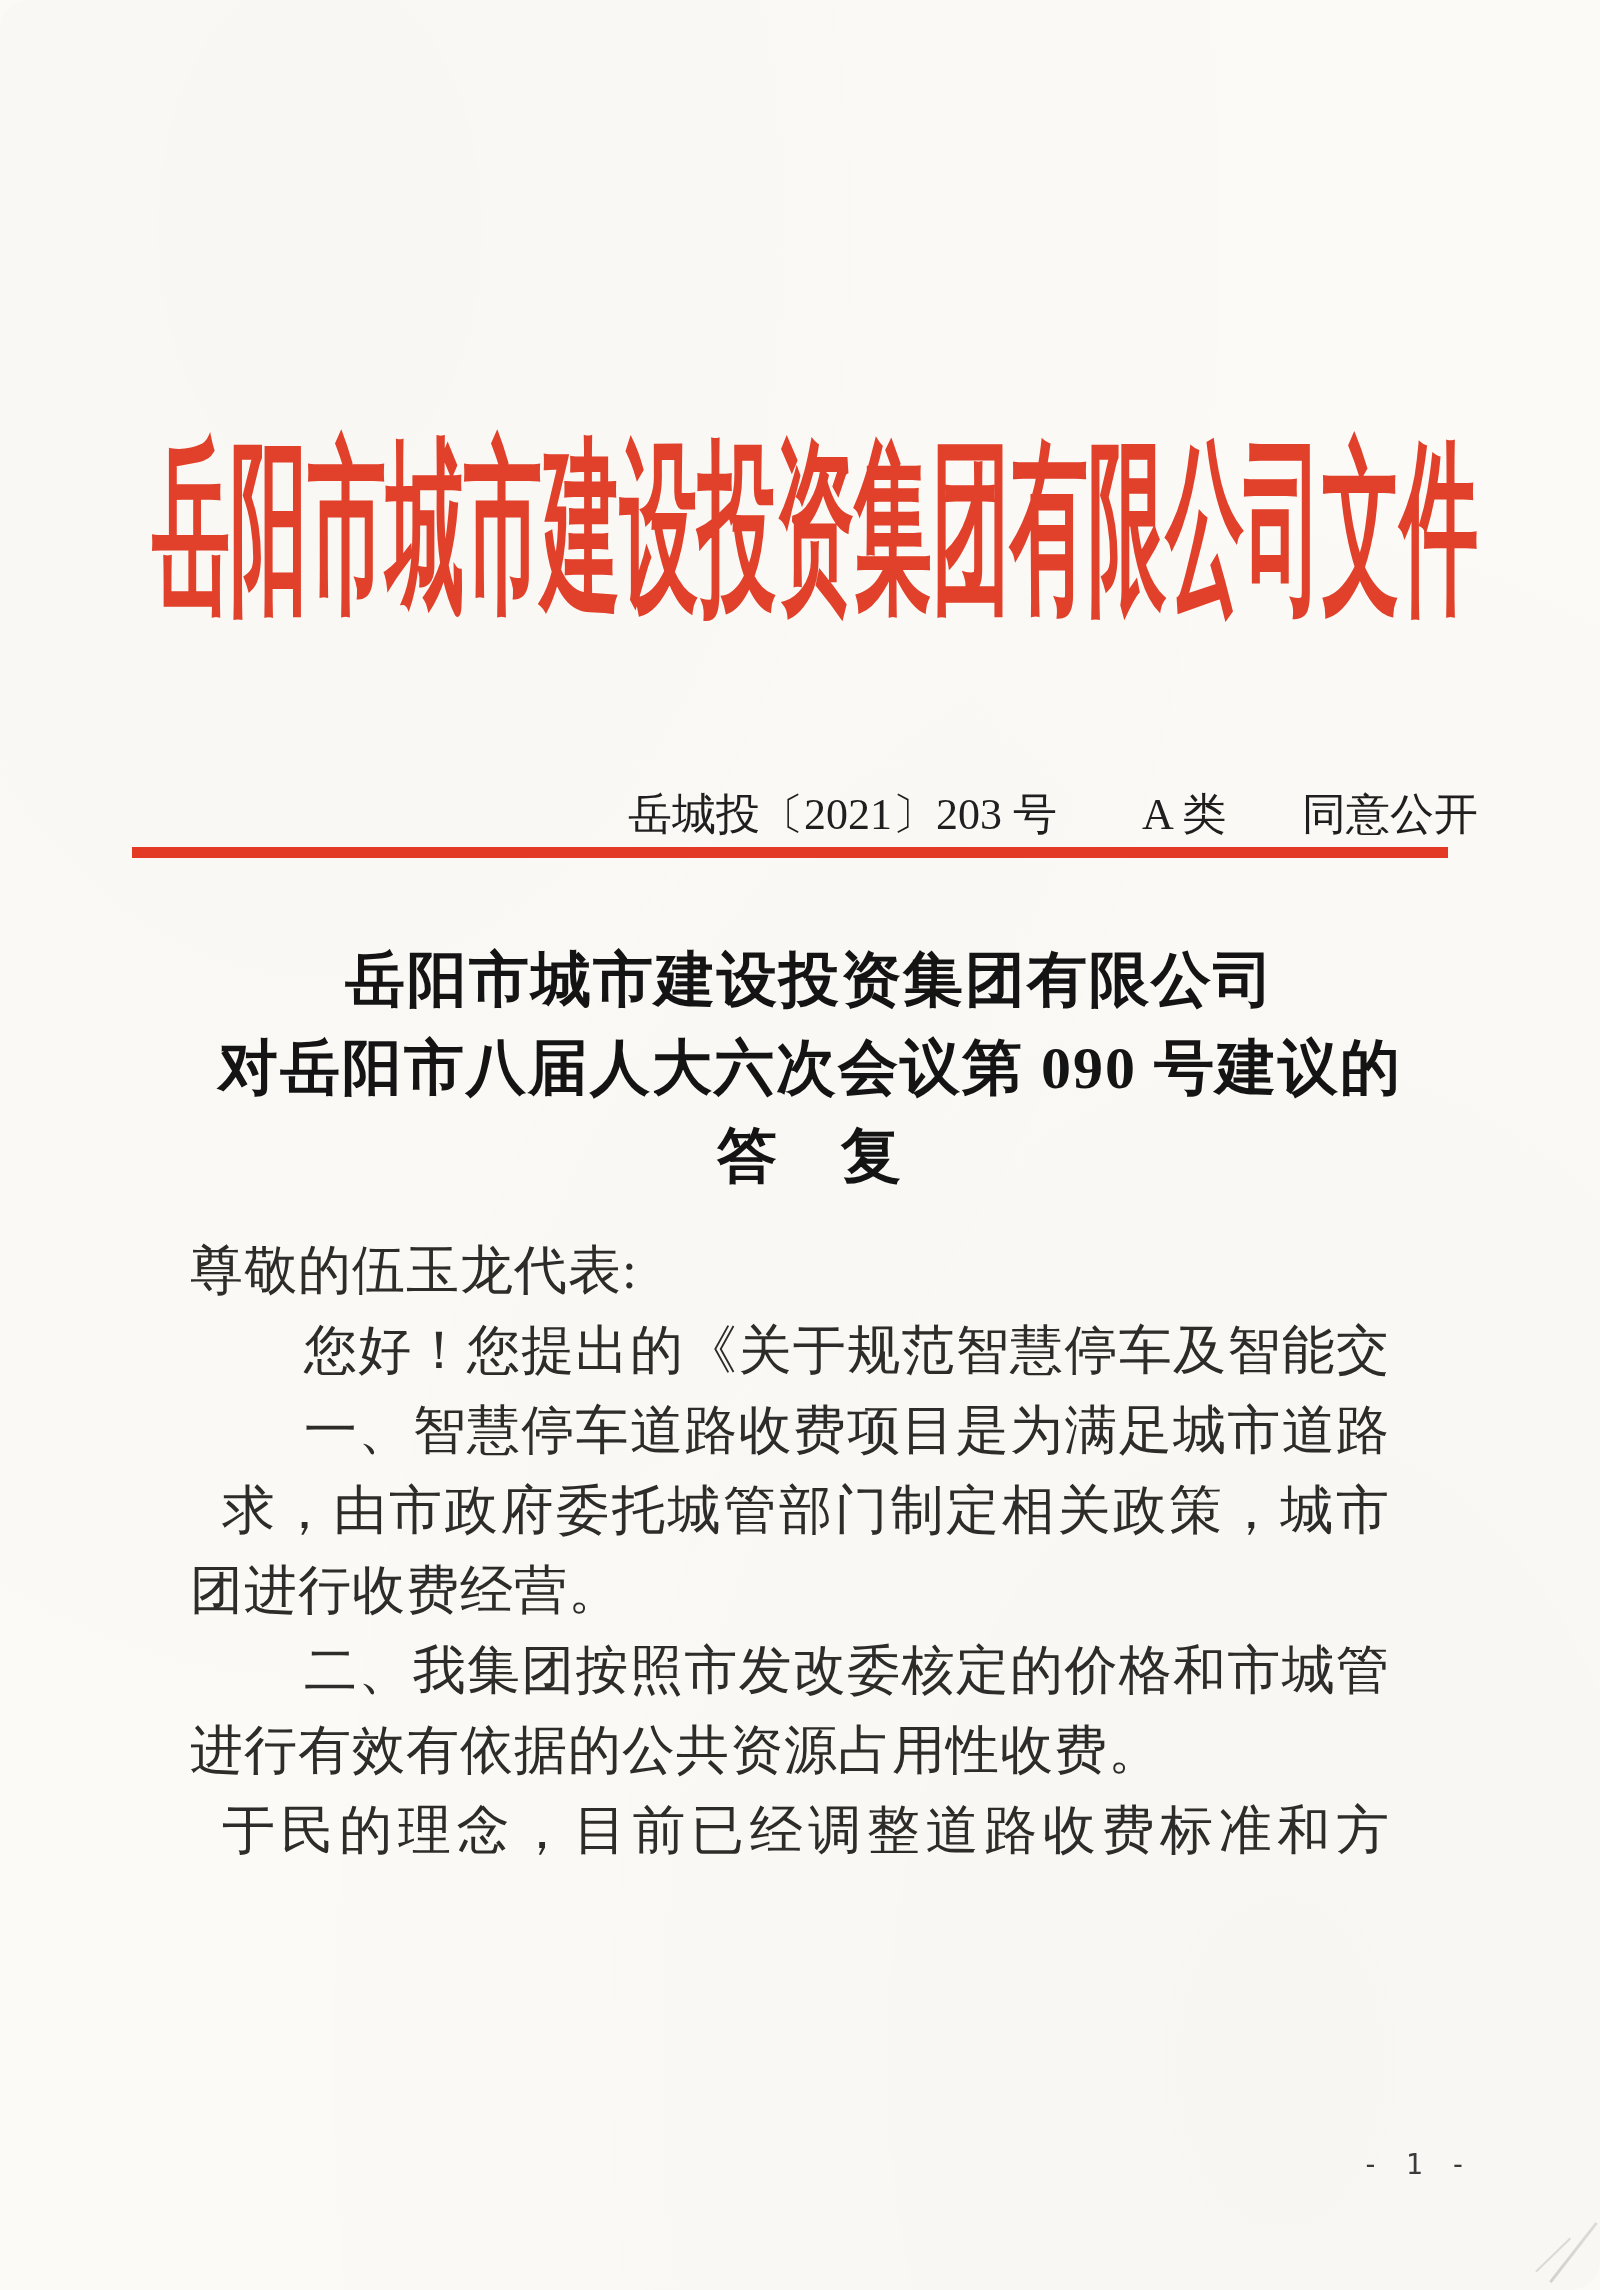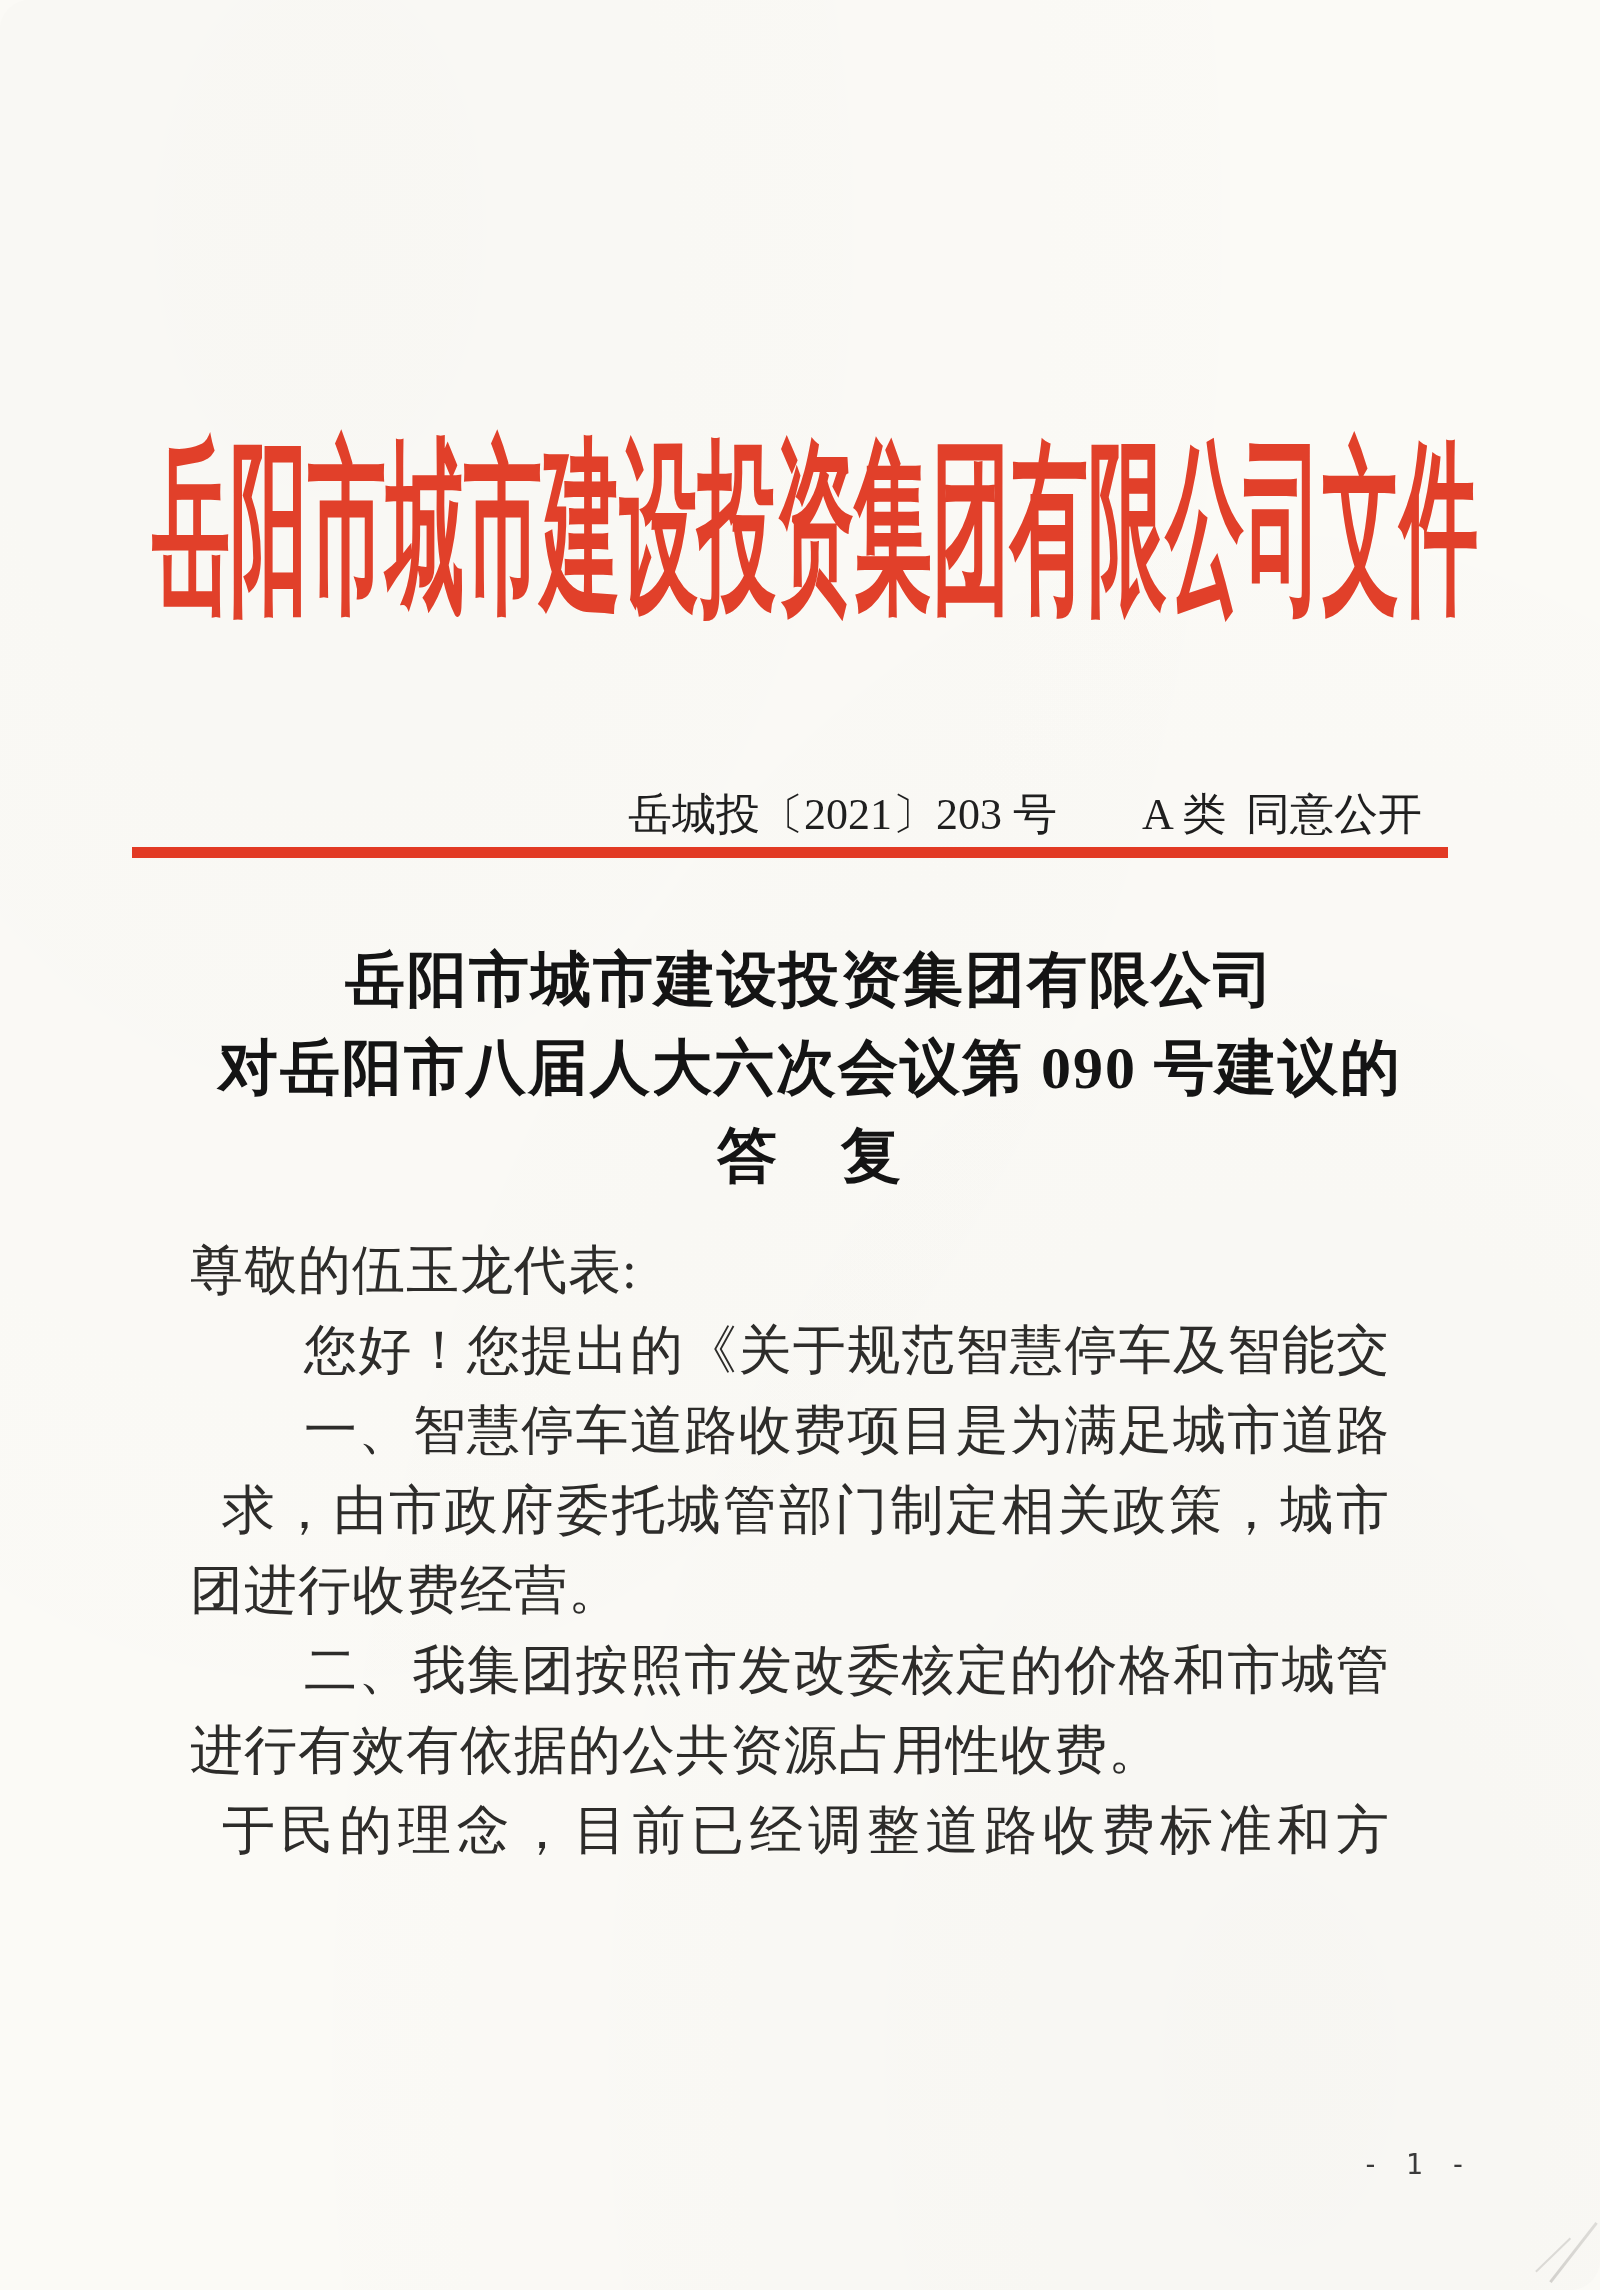--- a/index.html
+++ b/index.html
@@ -28,21 +28,21 @@
     transform: scaleY(2.4); transform-origin: center;
     font-family: "Liberation Serif", "DejaVu Serif", serif;
   }
   
   .docline {
     position: absolute; top: 790px; left: 0; width: 1276px; height: 52px;
     font-size: 44px; line-height: 50px; color: var(--docline-ink, #1f1f1f);
   }
   .docnum    { position: absolute; left: 628px;  white-space: nowrap; }
   .cls       { position: absolute; left: 1142px; white-space: nowrap; }
-  .publicity { position: absolute; left: 1246px; white-space: nowrap; }
+  .publicity { position: absolute; left: 1302px; white-space: nowrap; }
   
   .red-rule {
     position: absolute; top: 847px; left: 132px; width: 1316px; height: 11px;
     background: var(--rule-red, #e23a24);
   }
   
   .title {
     position: absolute; top: 936px; left: 10px; width: 1600px;
     text-align: center; font-weight: bold;
     color: var(--title-ink, #141414); font-size: 60px;

